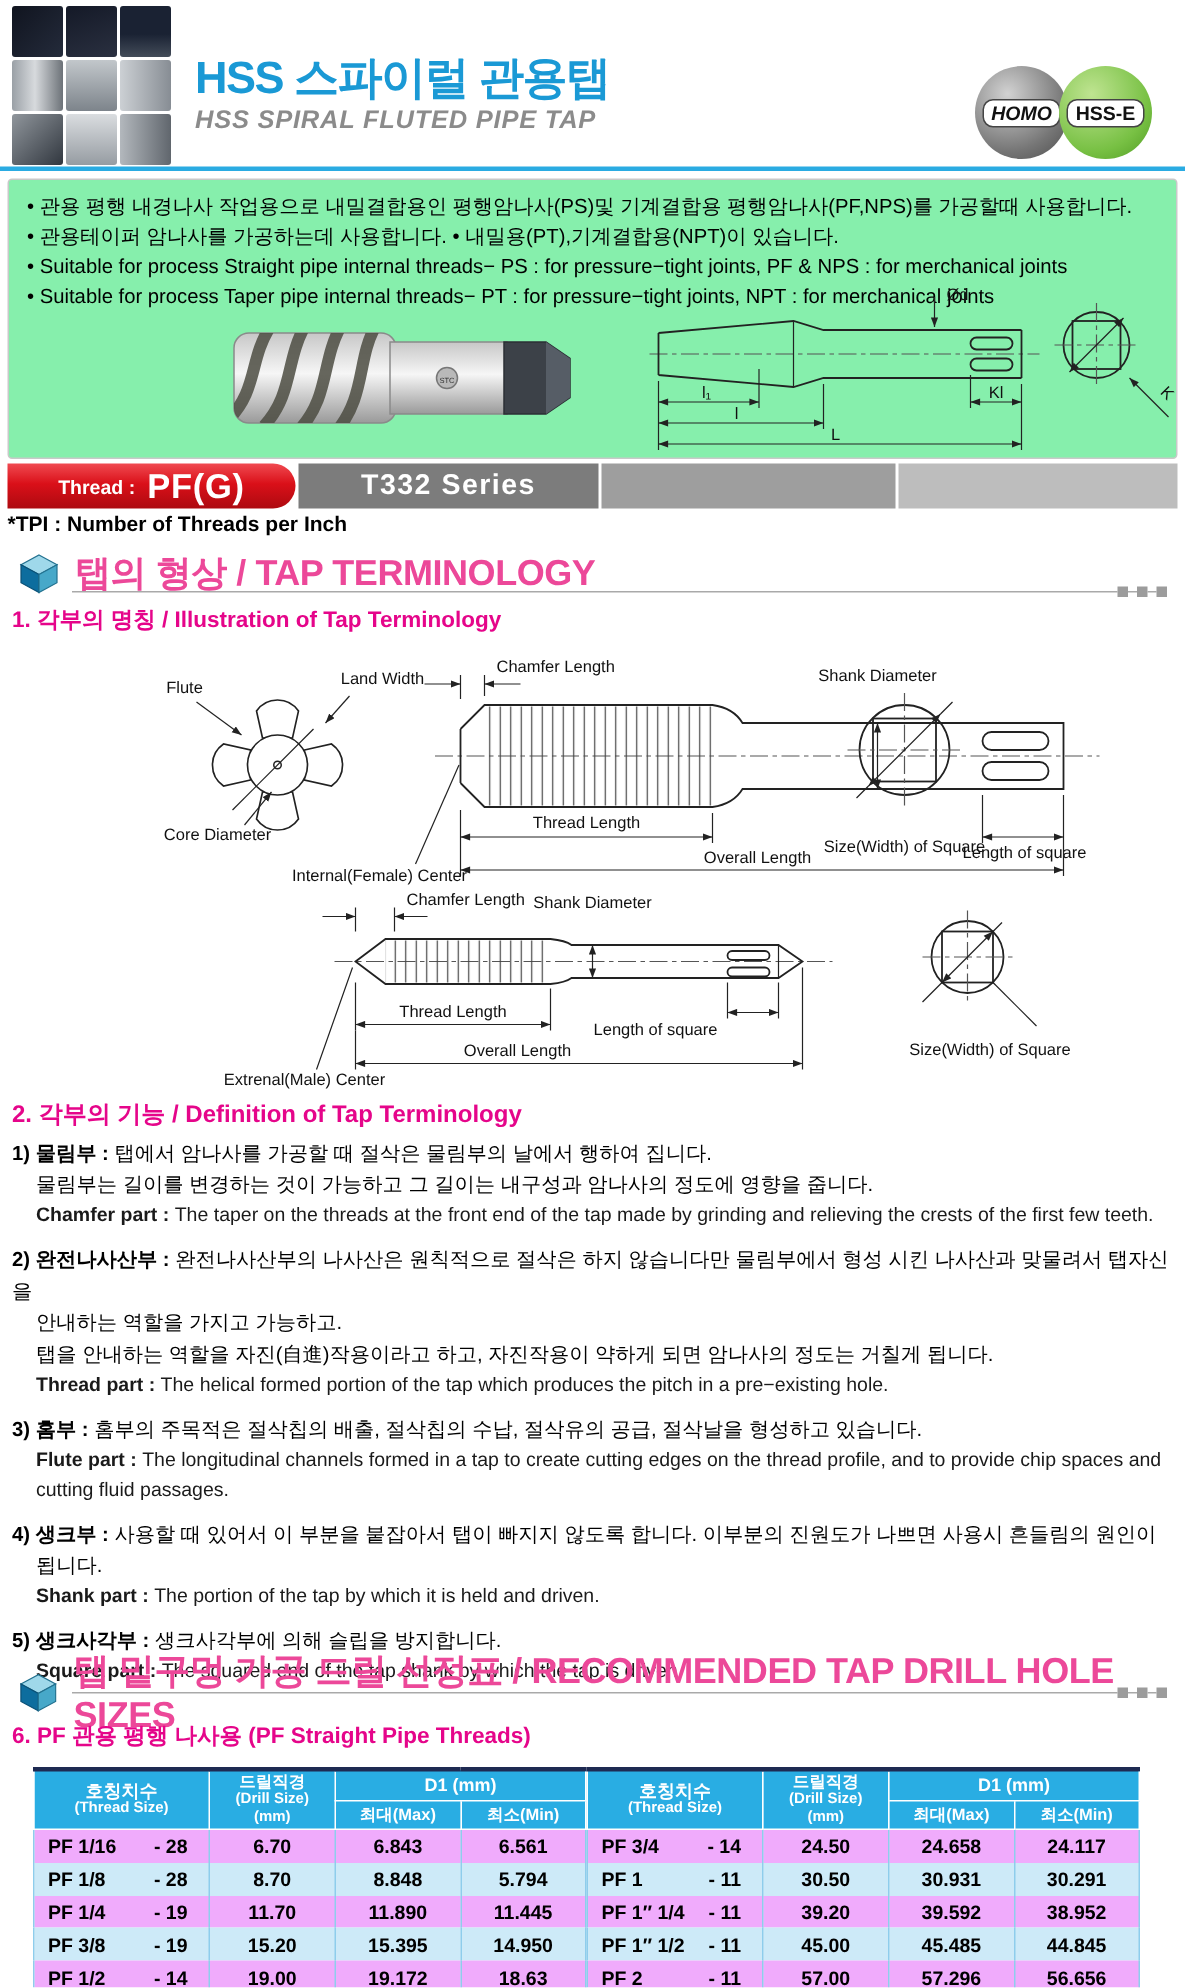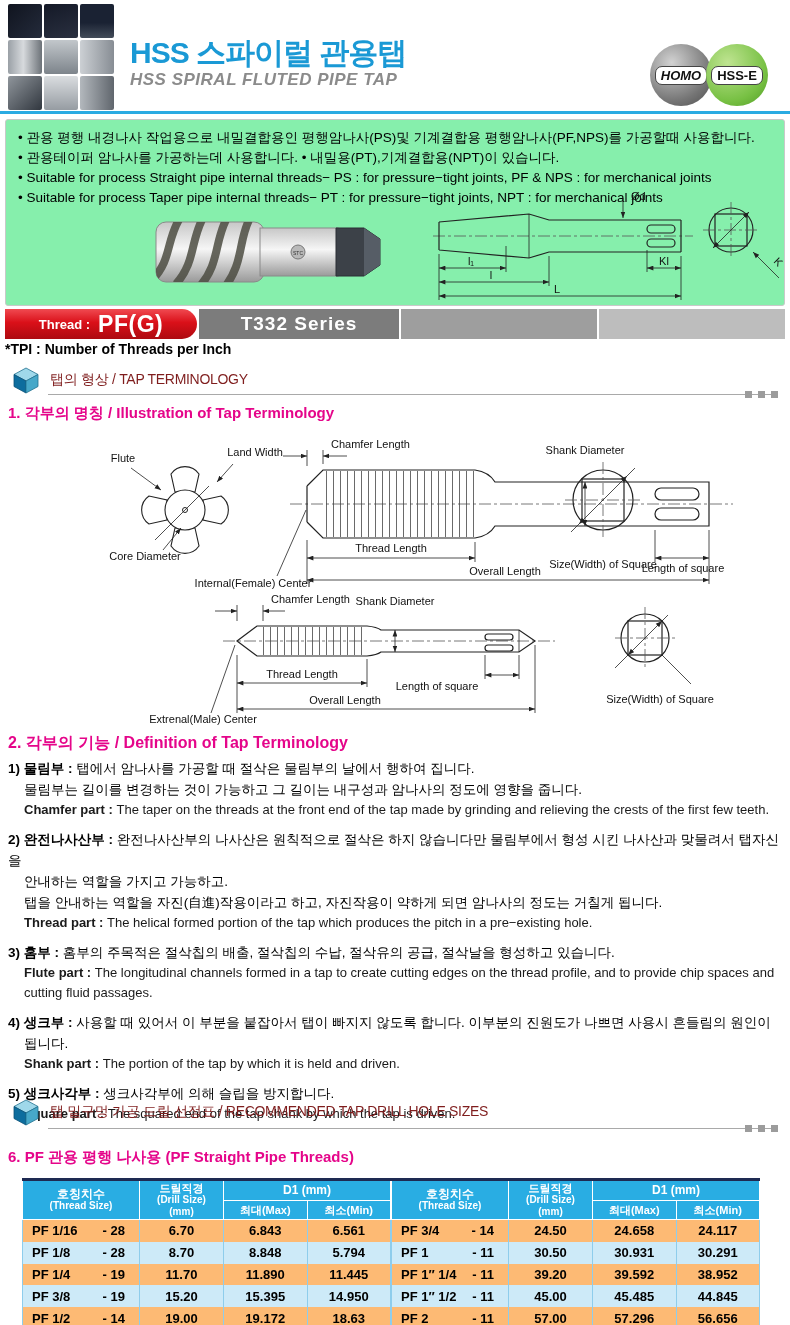--- a/index.html
+++ b/index.html
@@ -48,21 +48,21 @@
   .pill .val{font-size:23px;font-weight:bold;letter-spacing:0.5px;}
   .seg1{width:200px;background:#7c7c7c;color:#fff;display:flex;align-items:center;justify-content:center;
         font-size:19px;font-weight:bold;letter-spacing:1px;margin-left:2px;}
   .seg2{width:196px;background:#9e9e9e;margin-left:2px;}
   .seg3{flex:1;background:#bdbdbd;margin-left:2px;}
   .tpi-note{position:absolute;left:5px;top:341px;font-size:14px;font-weight:bold;color:#000;}
 
   
   .sec-header{position:absolute;left:12px;display:flex;align-items:center;}
   .sec-header .cube{margin-right:10px;}
-  .sec-title{font-size:14px;font-weight:normal;color:#7f1d1d;letter-spacing:-0.3px;}
+  .sec-title{font-size:24px;font-weight:bold;color:#ec4899;letter-spacing:-0.3px;}
   .rule{position:absolute;display:flex;align-items:center;}
   .rule .line{flex:1;height:1px;background:#a9a9a9;}
   .rule .seg{width:6px;height:1px;background:#a9a9a9;}
   .rule .sq{width:7px;height:7px;background:#9c9c9c;}
   .sub-title{position:absolute;left:8px;font-size:15px;font-weight:bold;color:#e5058a;}
 
   
   .diagram1{position:absolute;left:85px;top:438px;}
   .diagram2{position:absolute;left:85px;top:593px;}
   .dl{font-size:11px;fill:#111;}
@@ -80,21 +80,21 @@
   
   .tables-wrap{position:absolute;left:22px;top:1178px;width:748px;display:flex;}
   table.dtable{border-collapse:collapse;width:369px;border-top:3px solid #1e2a52;
                border-bottom:2px solid #29ade3;table-layout:fixed;}
   .dtable th{background:#29ade3;color:#fff;border:1px solid #fff;padding:1px 0;line-height:12px;}
   .dtable th .h1{font-size:12px;font-weight:bold;}
   .dtable th .h2{font-size:10px;font-weight:bold;}
   .dtable th.d1h{font-size:12px;font-weight:bold;}
   .dtable th.mm{font-size:11px;font-weight:bold;}
   .dtable td{border-left:1px solid #8ecdec;border-right:1px solid #8ecdec;
-             text-align:center;font-size:13px;font-weight:bold;color:#000;padding:2.5px 0;background:#fdba74;}
+             text-align:center;font-size:13px;font-weight:bold;color:#000;padding:2.5px 0;background:#f0abfc;}
   .dtable tr.alt td{background:#cdeaf8;}
   .dtable .c-size{width:116px;} .dtable .c-drill{width:83px;}
   .dtable .c-max{width:85px;} .dtable .c-min{width:85px;}
   .szwrap{display:flex;justify-content:space-between;padding:0 14px 0 9px;}
 </style>
 </head>
 <body>
 
 <div class="page">
 

